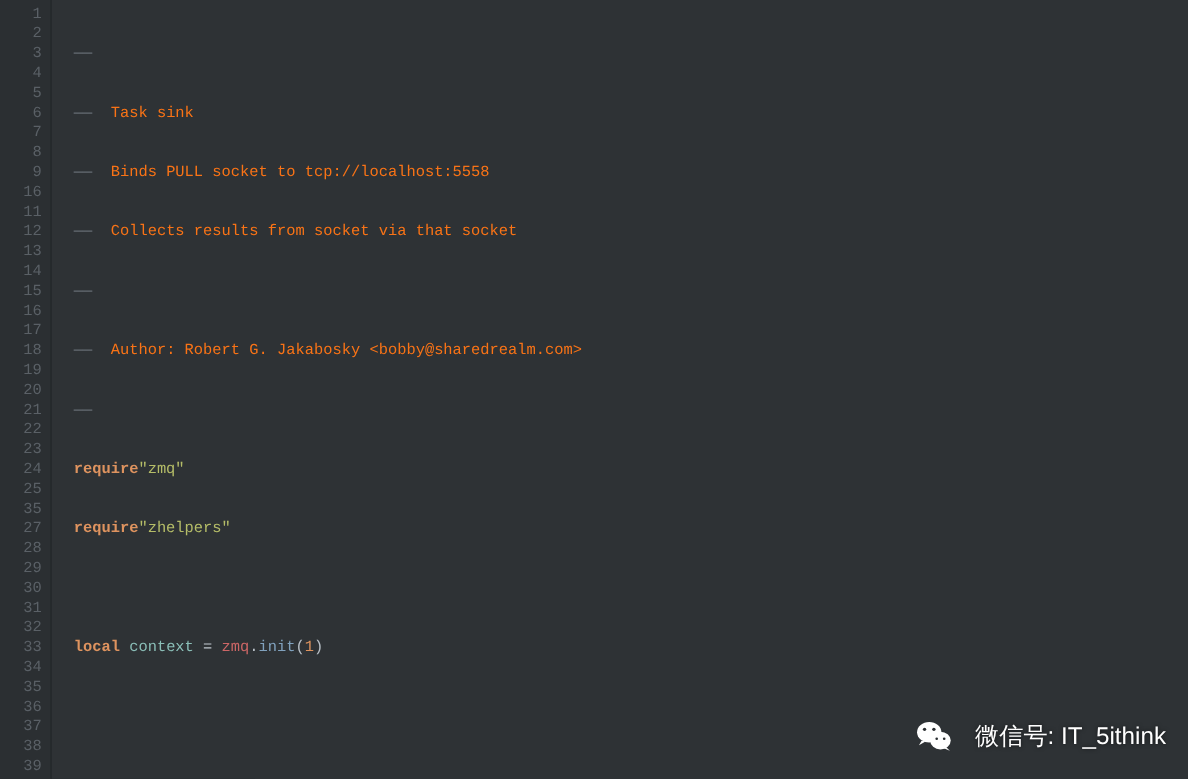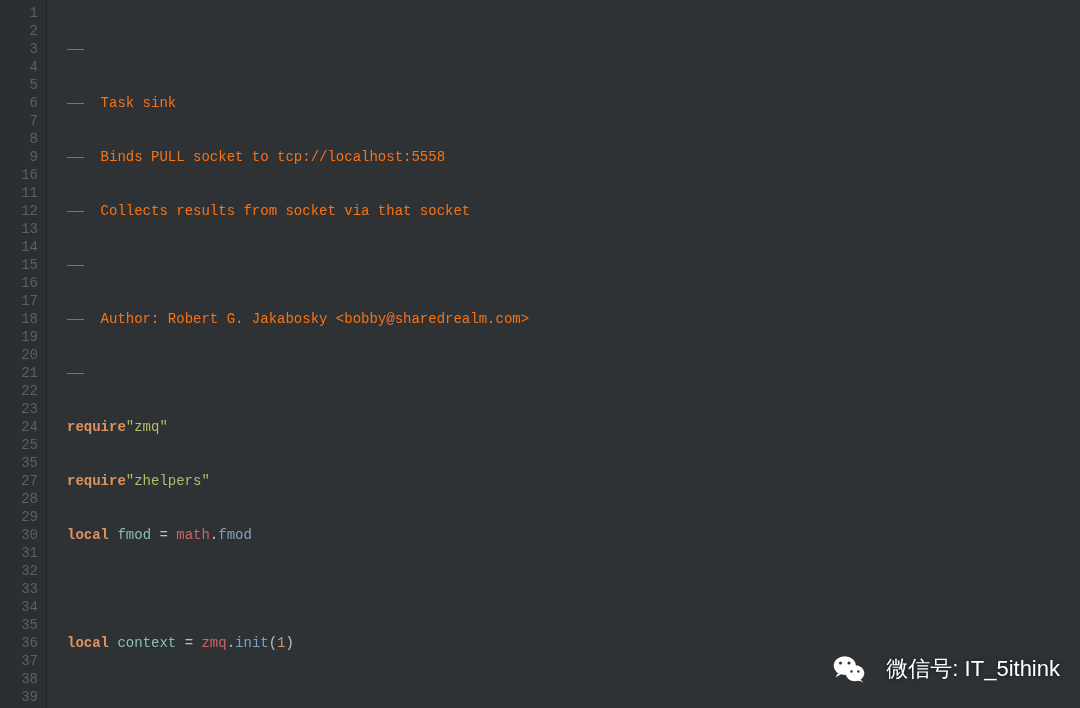--- a/index.html
+++ b/index.html
@@ -121,21 +121,20 @@
   <div class="code">
     <div class="line"><span class="cmd">——</span></div>
     <div class="line"><span class="cmd">——</span><span class="cm">  Task sink</span></div>
     <div class="line"><span class="cmd">——</span><span class="cm">  Binds PULL socket to tcp://localhost:5558</span></div>
     <div class="line"><span class="cmd">——</span><span class="cm">  Collects results from socket via that socket</span></div>
     <div class="line"><span class="cmd">——</span></div>
     <div class="line"><span class="cmd">——</span><span class="cm">  Author: Robert G. Jakabosky &lt;bobby@sharedrealm.com&gt;</span></div>
     <div class="line"><span class="cmd">——</span></div>
     <div class="line"><span class="kw">require</span><span class="str">"zmq"</span></div>
     <div class="line"><span class="kw">require</span><span class="str">"zhelpers"</span></div>
-    <div class="line"><span class="kw">local </span><span class="func">fmod</span><span class="op"> = </span><span class="id">math</span><span class="op">.</span><span class="fn">fmod</span></div>
     <div class="line"></div>
     <div class="line"><span class="kw">local </span><span class="func">context</span><span class="op"> = </span><span class="id">zmq</span><span class="op">.</span><span class="fn">init</span><span class="pn">(</span><span class="num">1</span><span class="pn">)</span></div>
     
     
     
     
     
     
     
     

